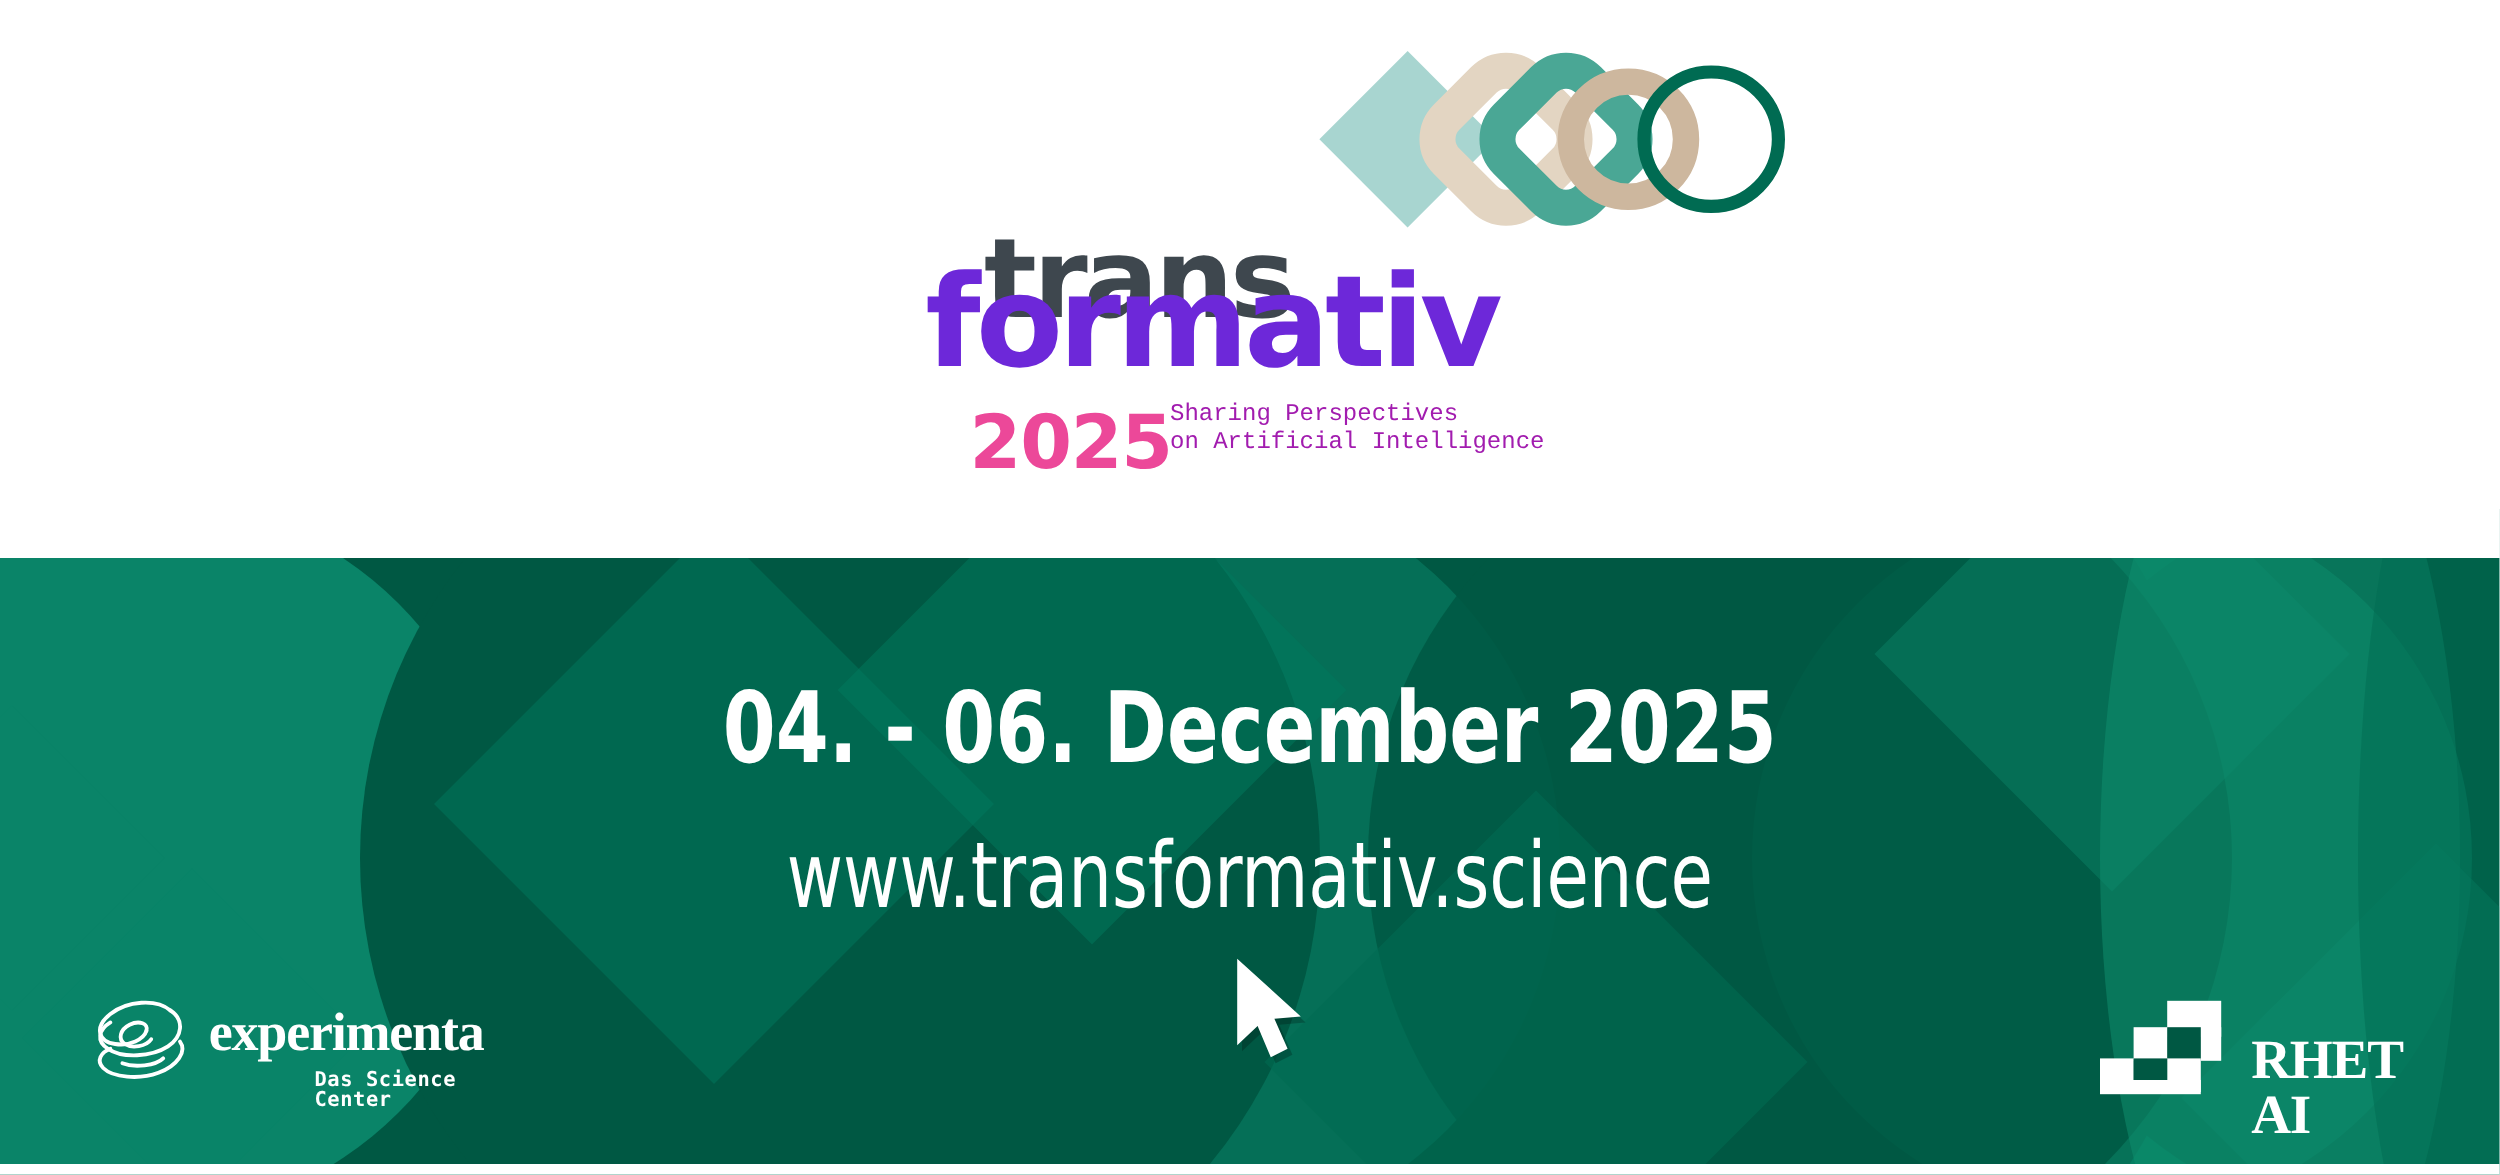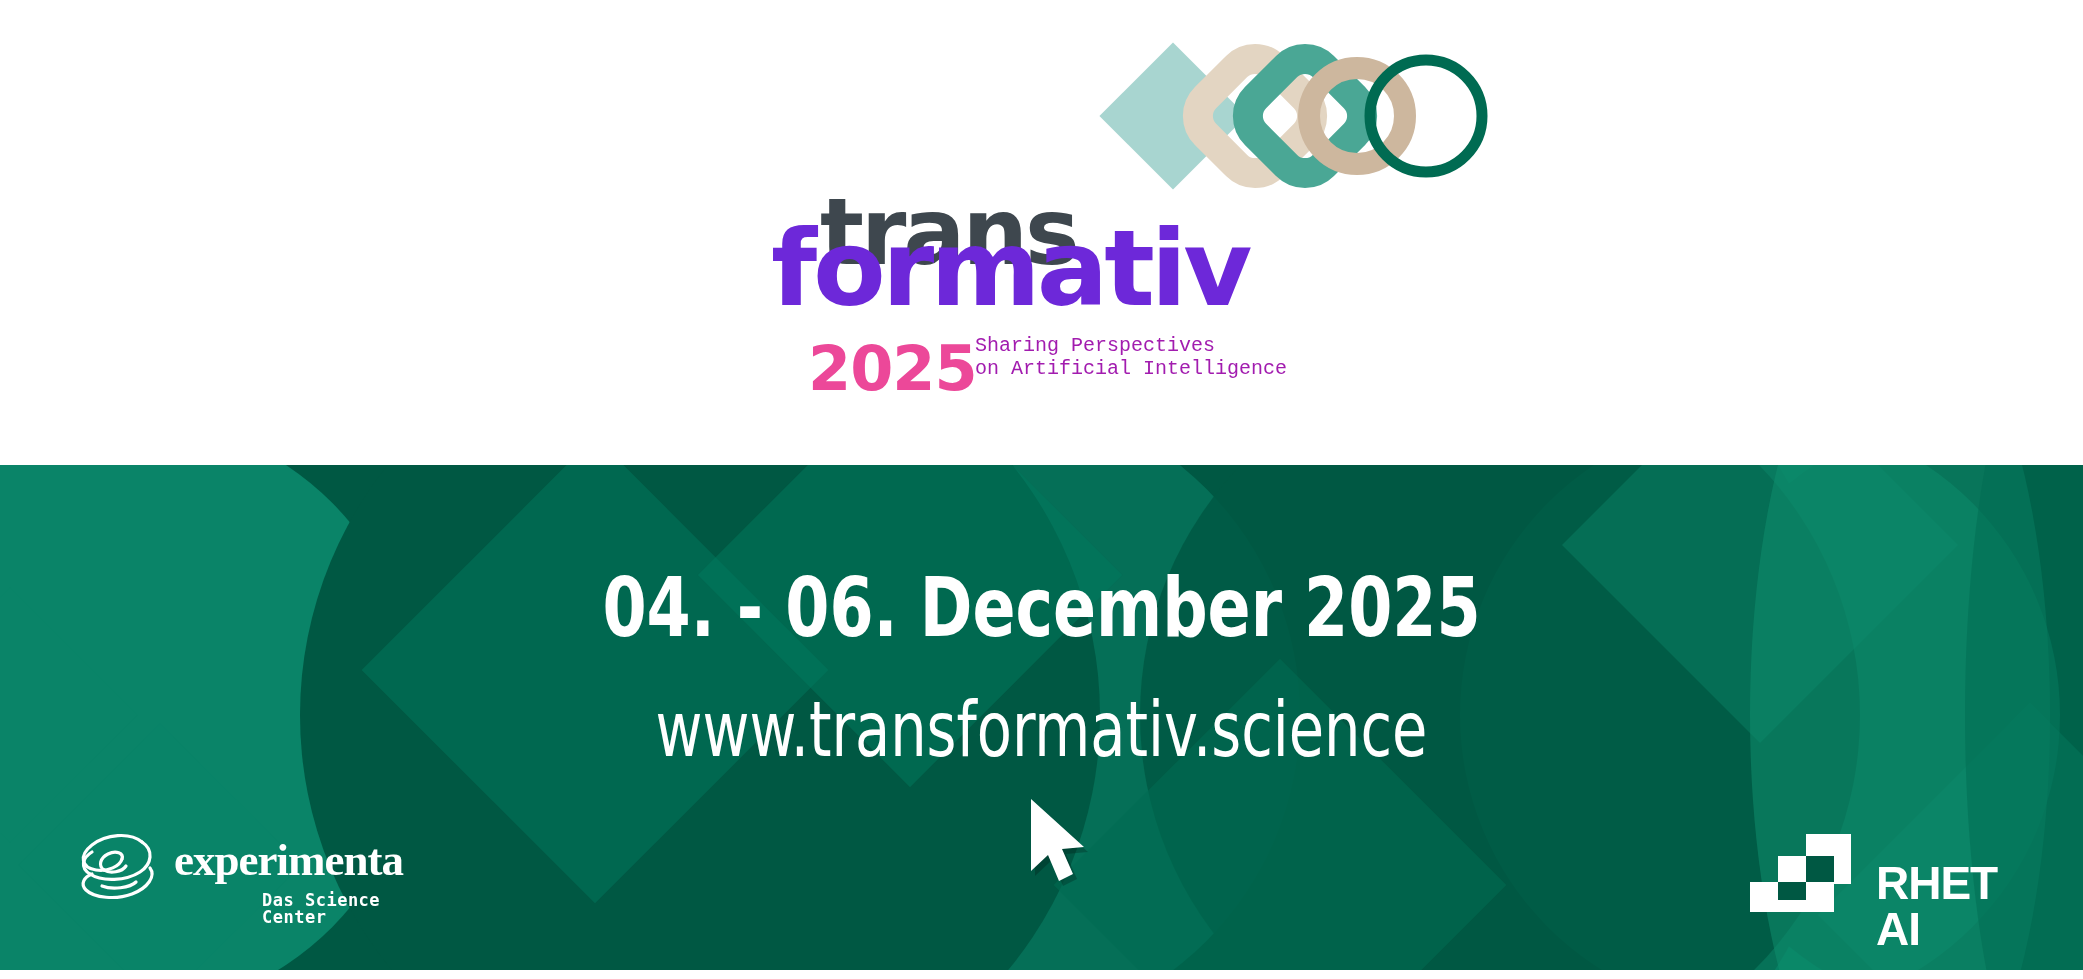--- a/index.html
+++ b/index.html
@@ -58,21 +58,21 @@
   .exp-word   { position:absolute; left:102px; top:12px;
     font-family:Liberation Serif, serif; font-weight:bold; font-size:45px;
     color:#ffffff; letter-spacing:-1px; line-height:1; }
   .exp-sub    { position:absolute; left:178px; top:66px;
     font-family:"DejaVu Sans Mono","Liberation Mono", monospace; font-weight:bold;
     font-size:17px; color:#ffffff; letter-spacing:0.5px; line-height:1;margin-left:12px; }
 
   .rhet { position:absolute; left:1748px; top:832px; width:250px; height:92px; }
   .rhet-mark { position:absolute; left:0; top:0; width:125px; height:80px; }
   .rhet-word { position:absolute; left:128px; top:28px;
-    font-family:Liberation Sans, sans-serif; font-weight:bold; font-size:46px;
+    font-family:Liberation Serif, serif; font-weight:bold; font-size:46px;
     color:#ffffff; letter-spacing:-1px; line-height:1; }
 </style>
 </head>
 <body>
 
 <div class="poster">
 
   <div class="top-band">
 
     <div class="logo-block">

